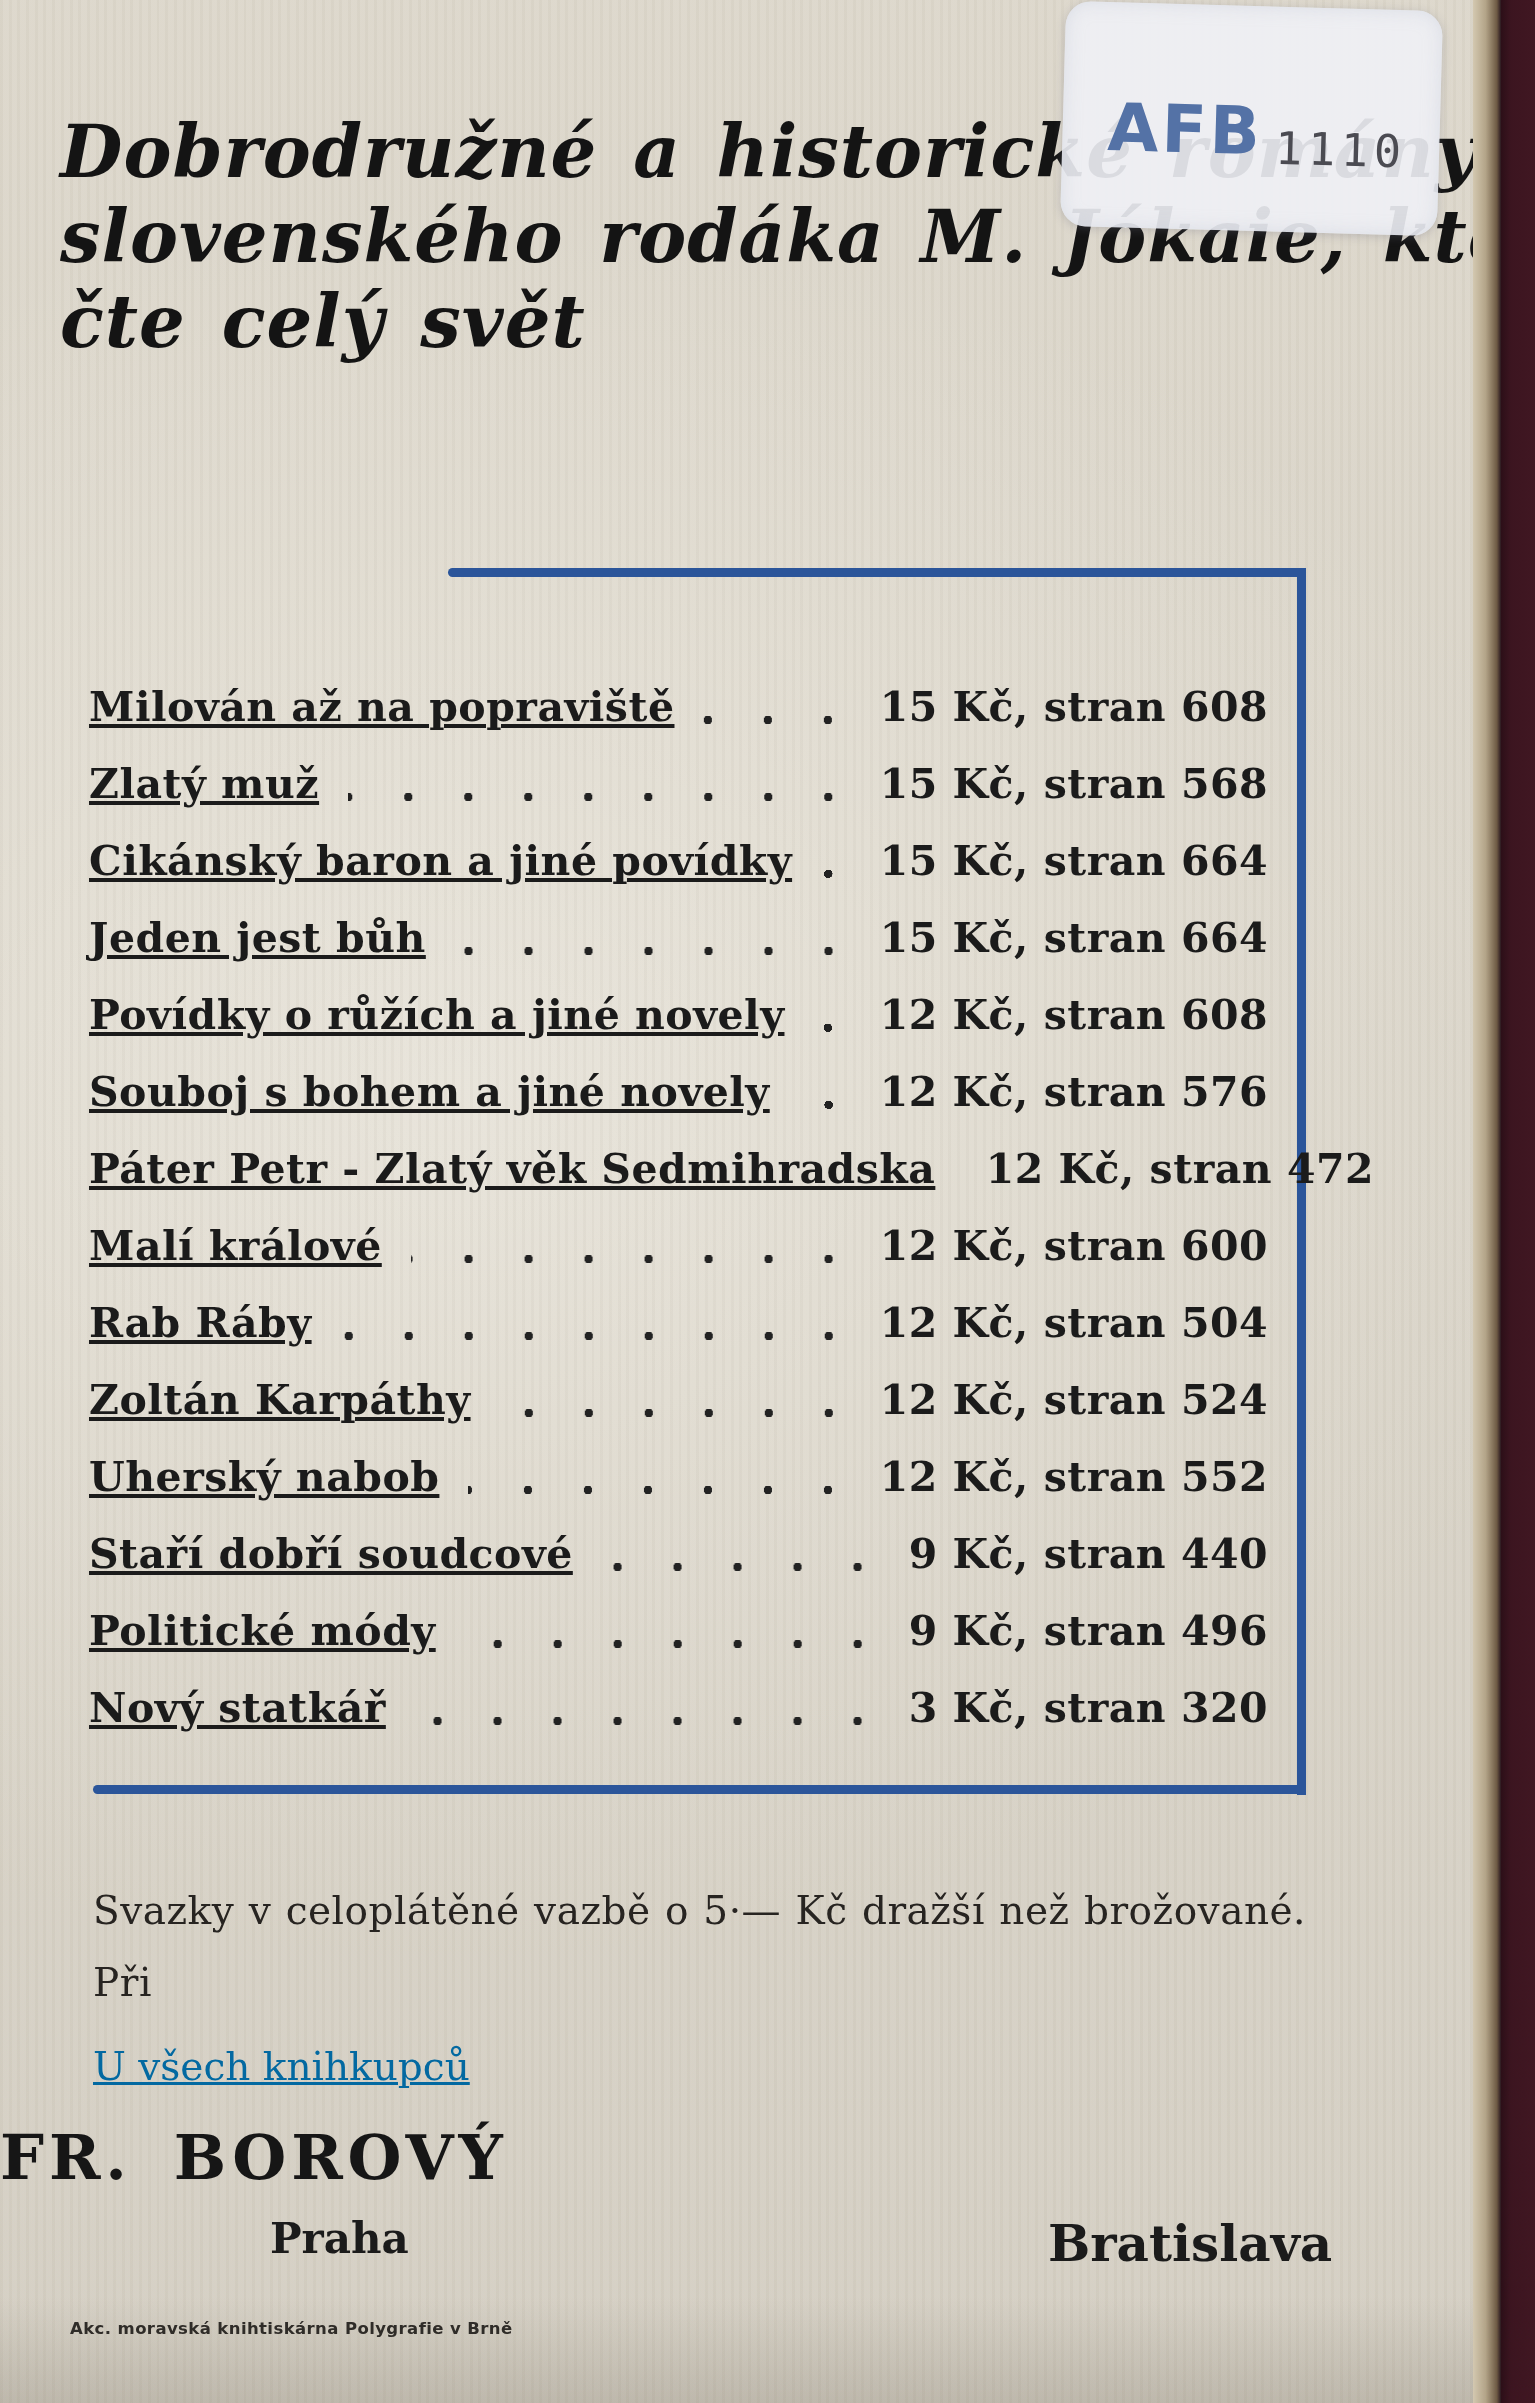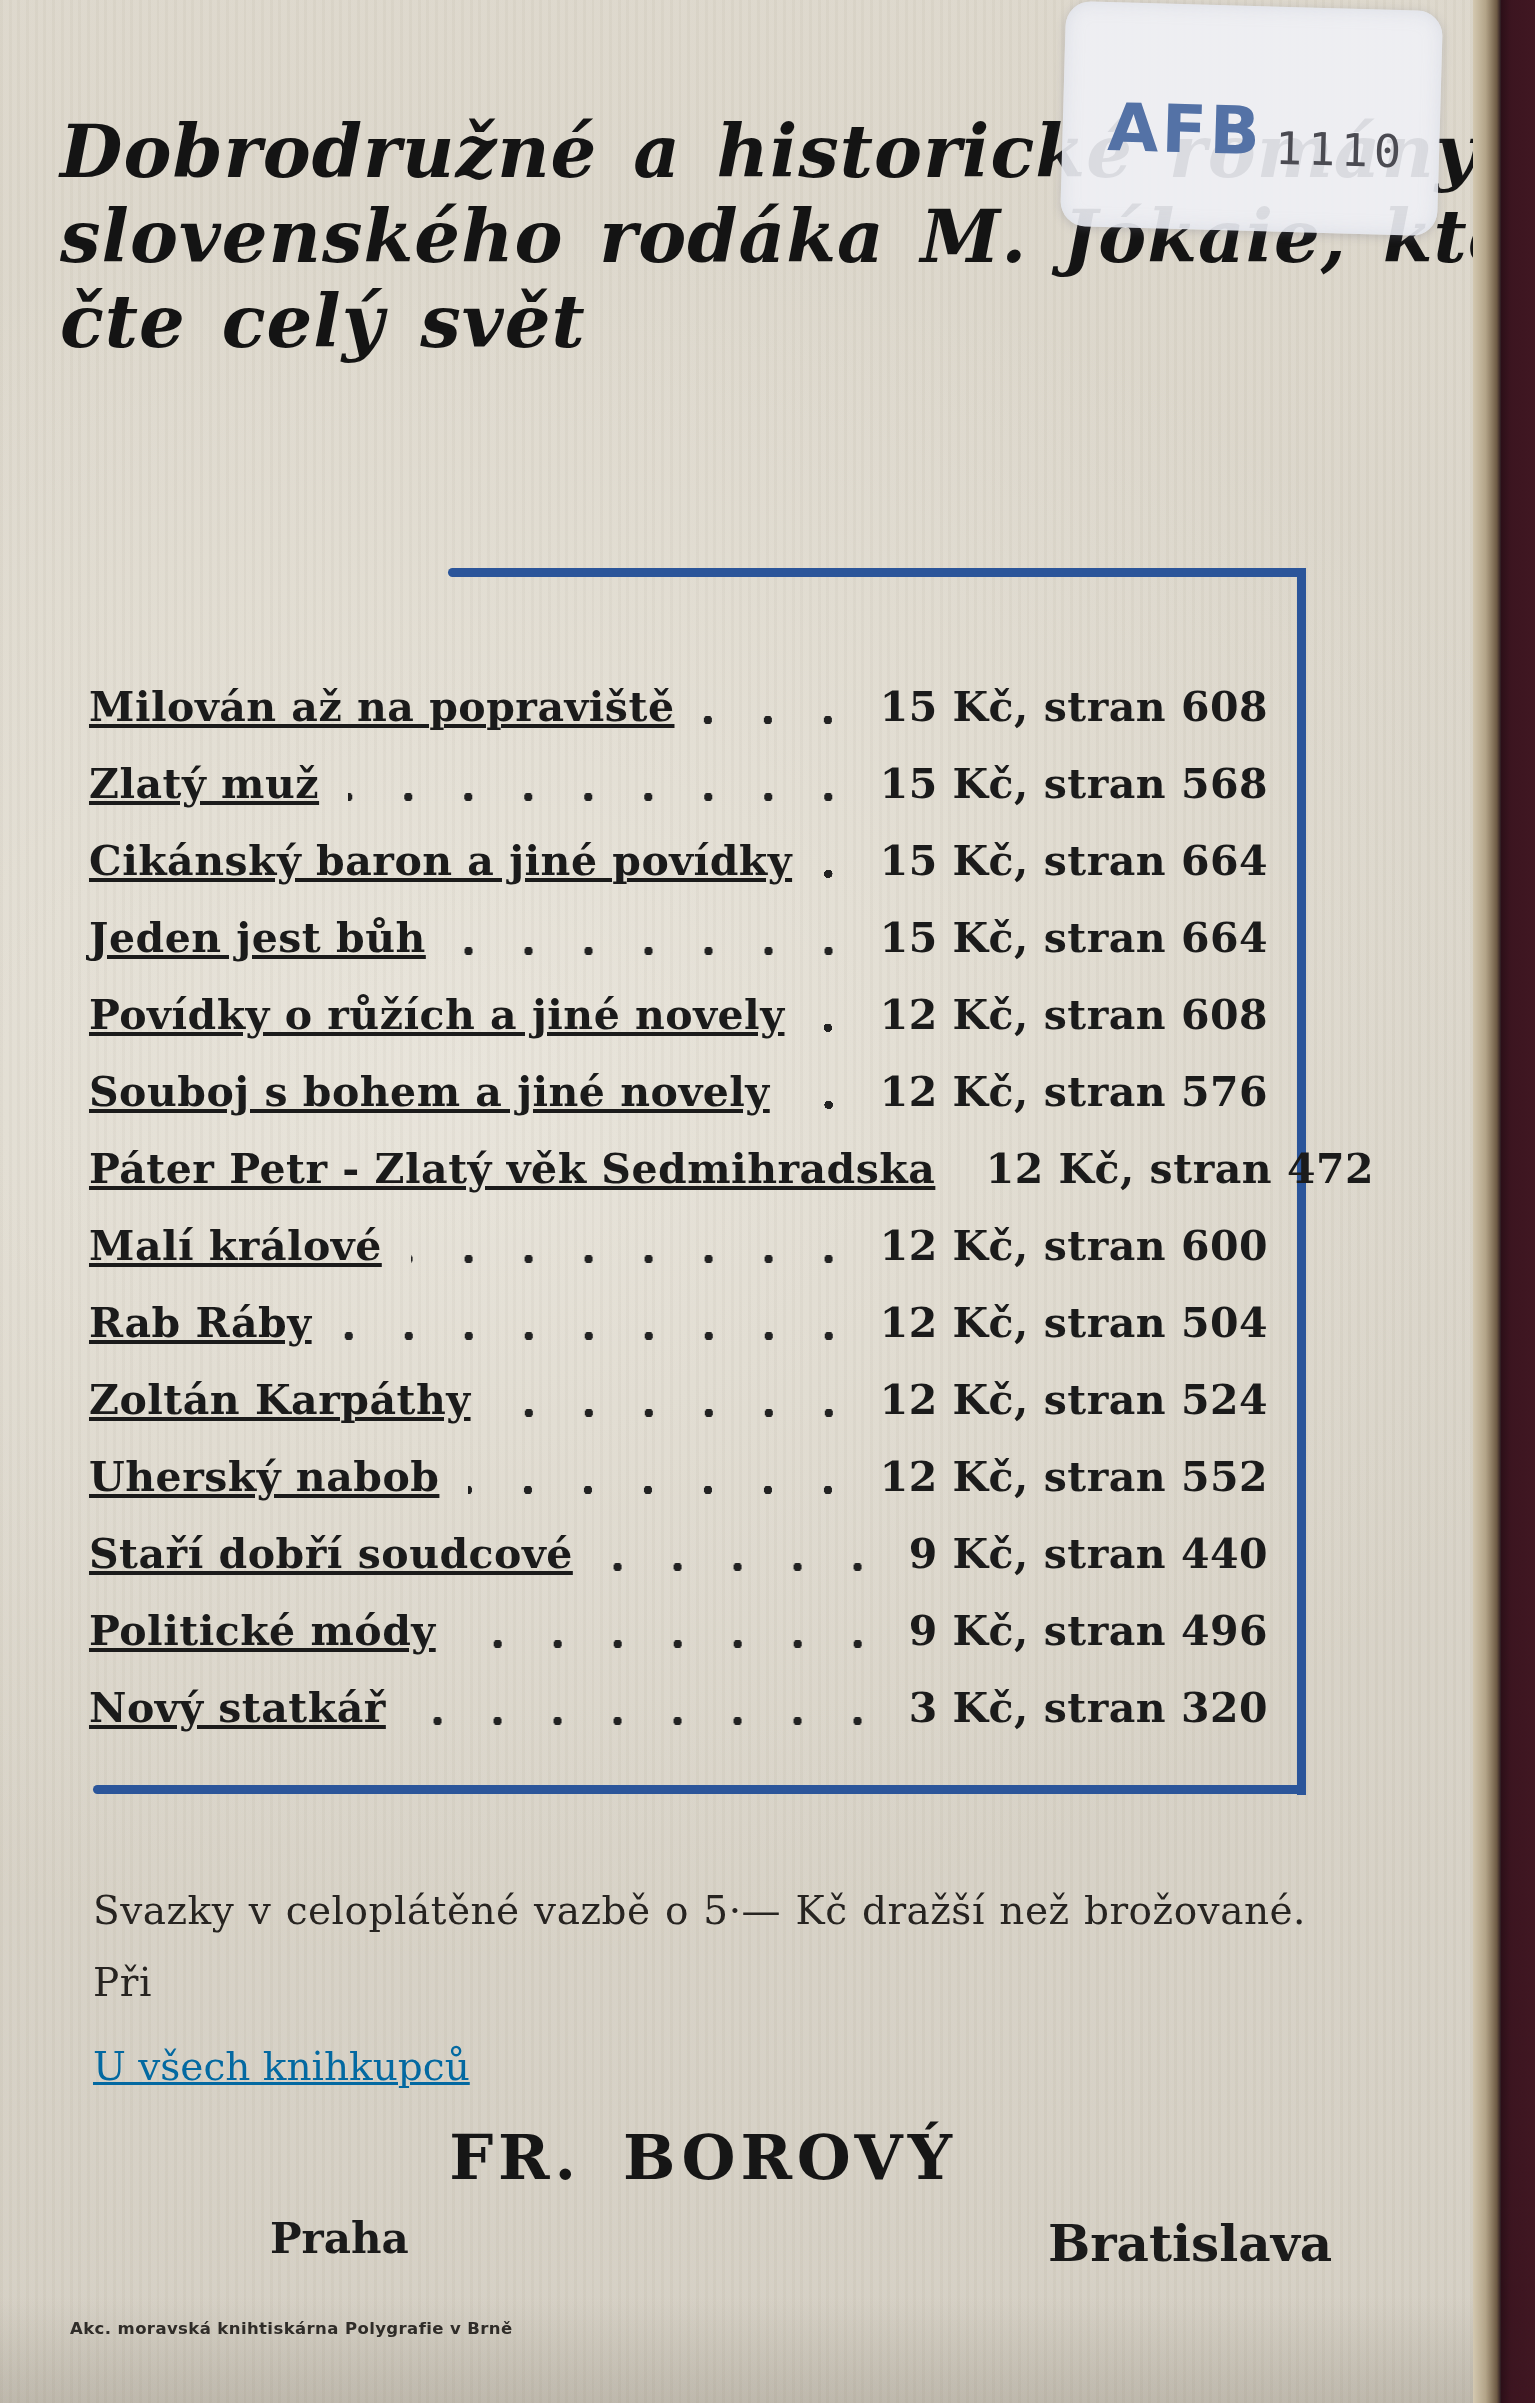--- a/index.html
+++ b/index.html
@@ -59,21 +59,21 @@
     flex:1 1 auto;min-width:0;height:11.6px;margin:27px 21.3px 0 29px;
     background-image:radial-gradient(circle 4.3px at 50% 50%, #222 97%, rgba(0,0,0,0) 100%);
     background-size:60px 11.6px;background-repeat:repeat-x;background-position:right center;
   }
   .row .price{white-space:nowrap;font-weight:bold;font-size:41px;letter-spacing:0.5px;color:#1b1b1b;}
   
   .note{position:absolute;left:93px;top:1875px;width:1213px;z-index:2;
     font-size:39px;line-height:72px;color:#272421;letter-spacing:0.5px;}
   .note .l1{text-align:justify;text-align-last:justify;}
   .availability{position:absolute;left:93px;top:2044px;z-index:2;font-size:39px;color:#0369a1;text-decoration:underline;}
-  .publisher{position:absolute;left:0;top:2121px;width:1406px;text-align:center;z-index:2;
+  .publisher{position:absolute;left:0;top:2121px;width:1406px;text-align:left;z-index:2;
     font-weight:bold;font-size:62px;letter-spacing:4.9px;word-spacing:15.5px;color:#161616;}
   .city-l{position:absolute;left:270px;top:2214px;z-index:2;font-weight:bold;font-size:42px;color:#1b1b1b;}
   .city-r{position:absolute;left:1048px;top:2214px;z-index:2;font-weight:bold;font-size:50px;color:#1b1b1b;}
   .imprint{position:absolute;left:70px;top:2319px;z-index:2;
     font-family:"DejaVu Sans","Liberation Sans",sans-serif;font-weight:bold;
     font-size:16.5px;letter-spacing:0.4px;color:#2f2c28;}
 </style>
 </head>
 <body>
 

